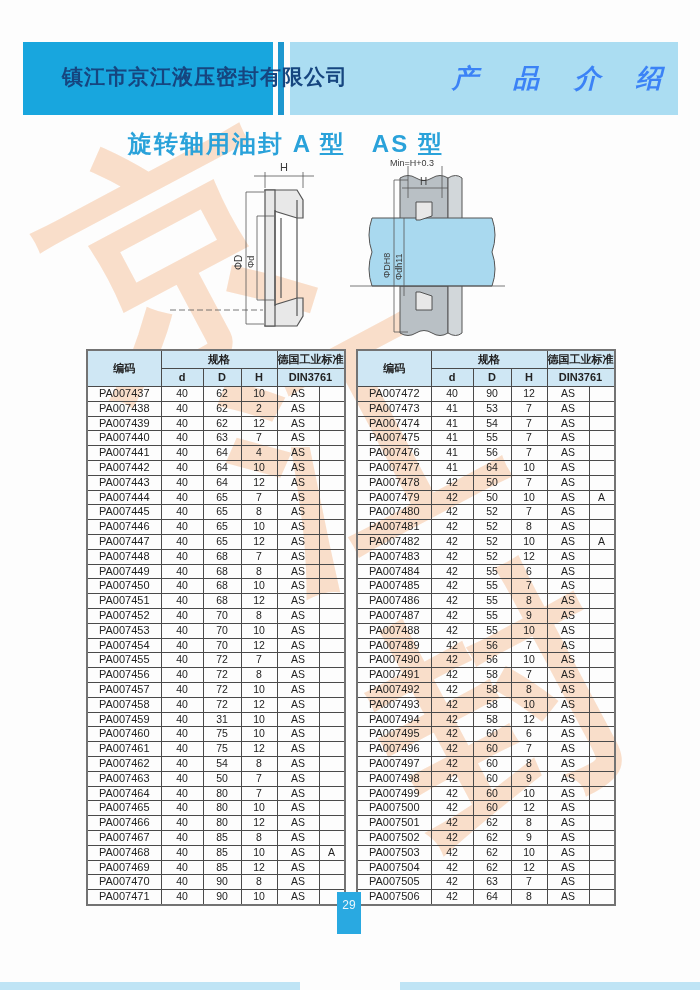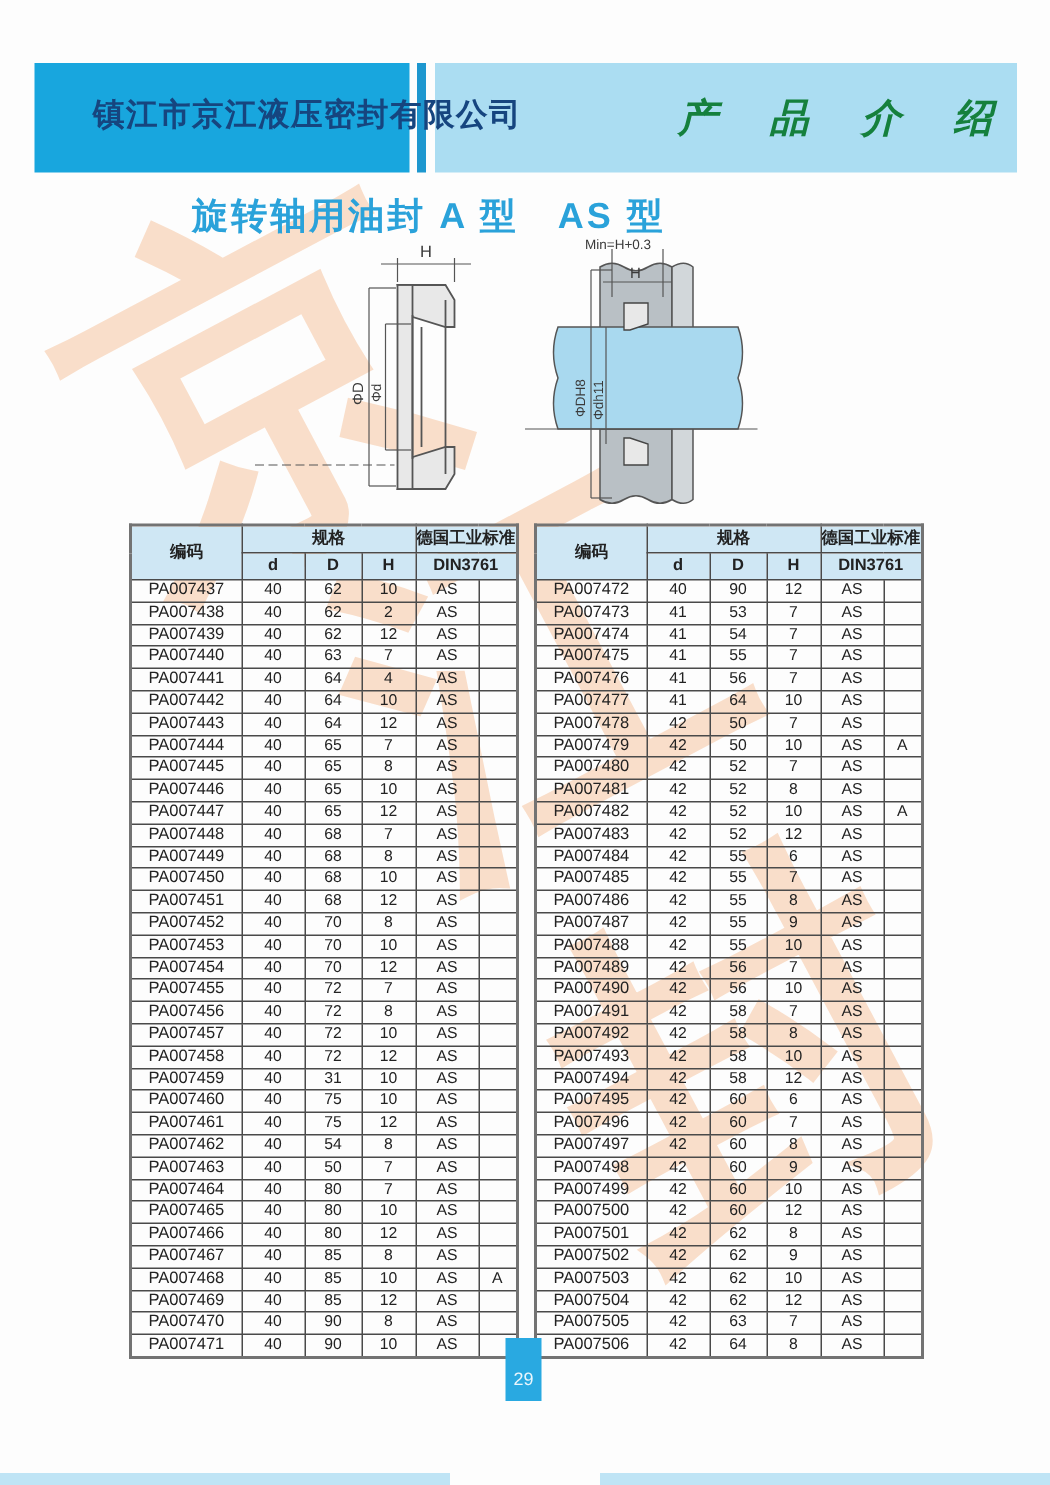--- a/index.html
+++ b/index.html
@@ -20,21 +20,21 @@
   .band-left{position:absolute;left:23px;top:42px;width:250px;height:73px;background:#18a6de;z-index:1;}
   .band-stripe{position:absolute;left:278px;top:42px;width:6px;height:73px;background:#1d97cf;z-index:1;}
   .band-right{position:absolute;left:290px;top:42px;width:388px;height:73px;background:#abddf2;z-index:1;}
   .company{
     position:absolute;left:62px;top:42px;height:94px;line-height:73px;z-index:2;
     font-family:Liberation Mono, monospace;font-weight:bold;font-size:21px;
     color:#16457f;letter-spacing:1px;white-space:nowrap;
   }
   .section-title{
     position:absolute;left:452px;top:42px;height:93px;line-height:73px;z-index:2;
-    font-style:italic;font-weight:bold;font-size:26px;color:#15803d;
+    font-style:italic;font-weight:bold;font-size:26px;color:#3b82f6;
     letter-spacing:14px;white-space:nowrap;
   }
   
   .page-title{
     position:absolute;left:0;top:128px;width:572px;text-align:center;z-index:2;
     font-size:24px;font-weight:bold;color:#2aa2da;letter-spacing:2px;
   }
   
   .diagram{position:absolute;left:150px;top:158px;z-index:2;}
   .diagram text{font-family:"Liberation Sans",sans-serif;fill:#3a3a3a;}
@@ -48,21 +48,21 @@
   table.spec th,table.spec td{
     border:1px solid #4a4a4a;text-align:center;padding:0;
     height:13.8px;line-height:13.8px;overflow:hidden;white-space:nowrap;
   }
   table.spec th{background:#cfe7f4;font-weight:bold;font-size:11px;height:17px;line-height:17px;}
   table.spec td{background:transparent;}
   td.col-code{font-size:11px;}
   
   .page-num{
     position:absolute;left:337px;top:892px;width:24px;height:42px;z-index:2;
-    background:#29a9e1;color:#eaf6fc;font-size:12px;text-align:center;padding-top:20px;
+    background:#29a9e1;color:#eaf6fc;font-size:12px;text-align:center;padding-top:6px;
     box-sizing:border-box;
   }
   .foot-bar{position:absolute;bottom:0;height:8px;background:#bfe4f5;z-index:1;}
   .foot-left{left:0;width:300px;}
   .foot-right{right:0;width:300px;}
 </style>
 </head>
 <body>
 
 <div class="watermark">

